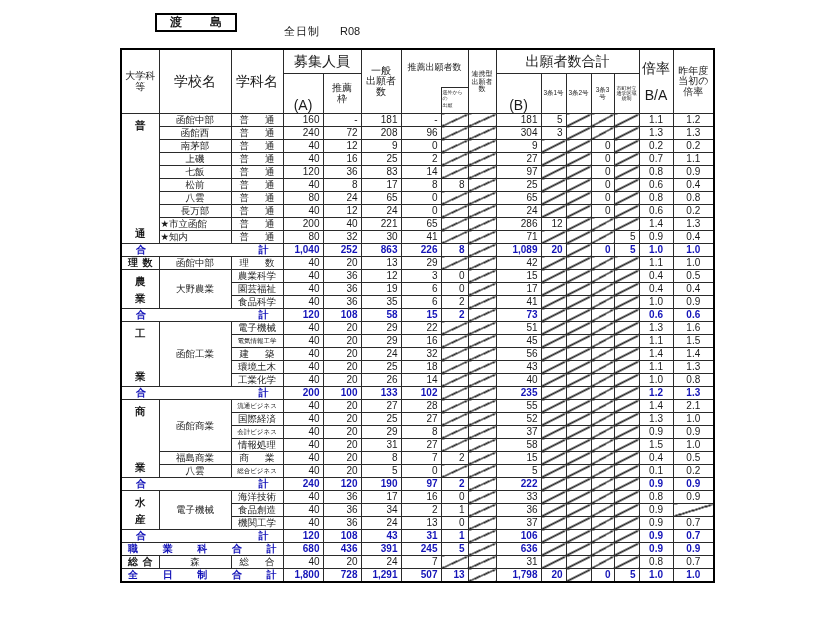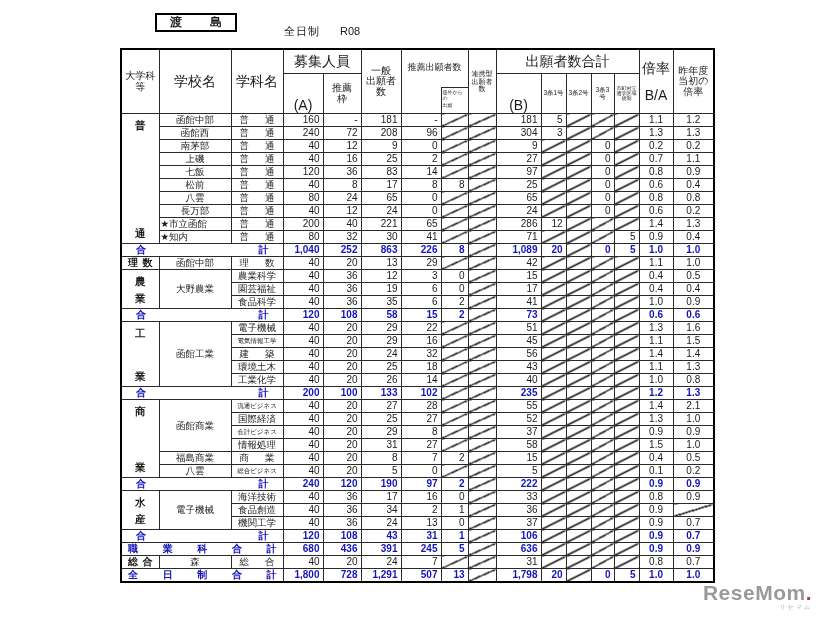--- a/index.html
+++ b/index.html
@@ -881,18 +881,14 @@
             <td class="diag"></td>
             <td class="num">0</td>
             <td class="num">5</td>
             <td class="ratio">1.0</td>
             <td class="ratio">1.0</td>
           </tr>
         </tbody>
     </table>
   </div>
 
-  <div class="logo">
-    <div class="main"><span>ReseMom</span><span class="dot">.</span></div>
-    <div class="sub">リセマム</div>
-  </div>
 
 </div>
 
 </body></html>

